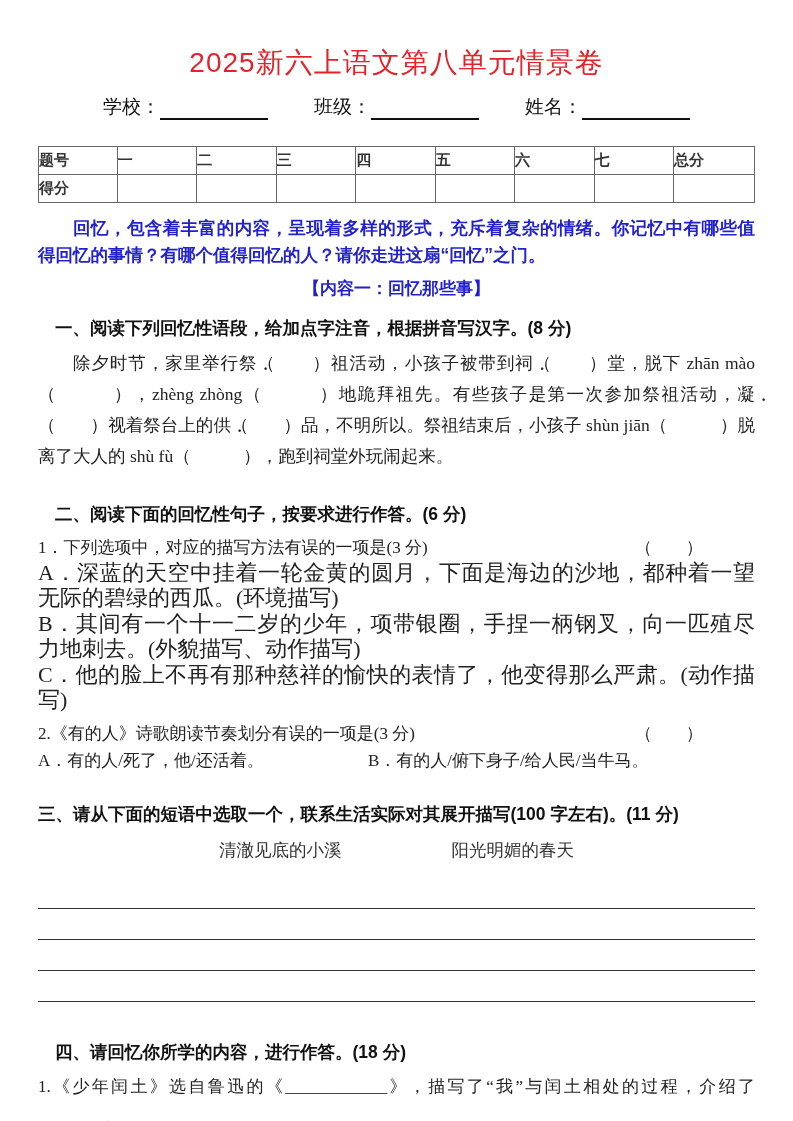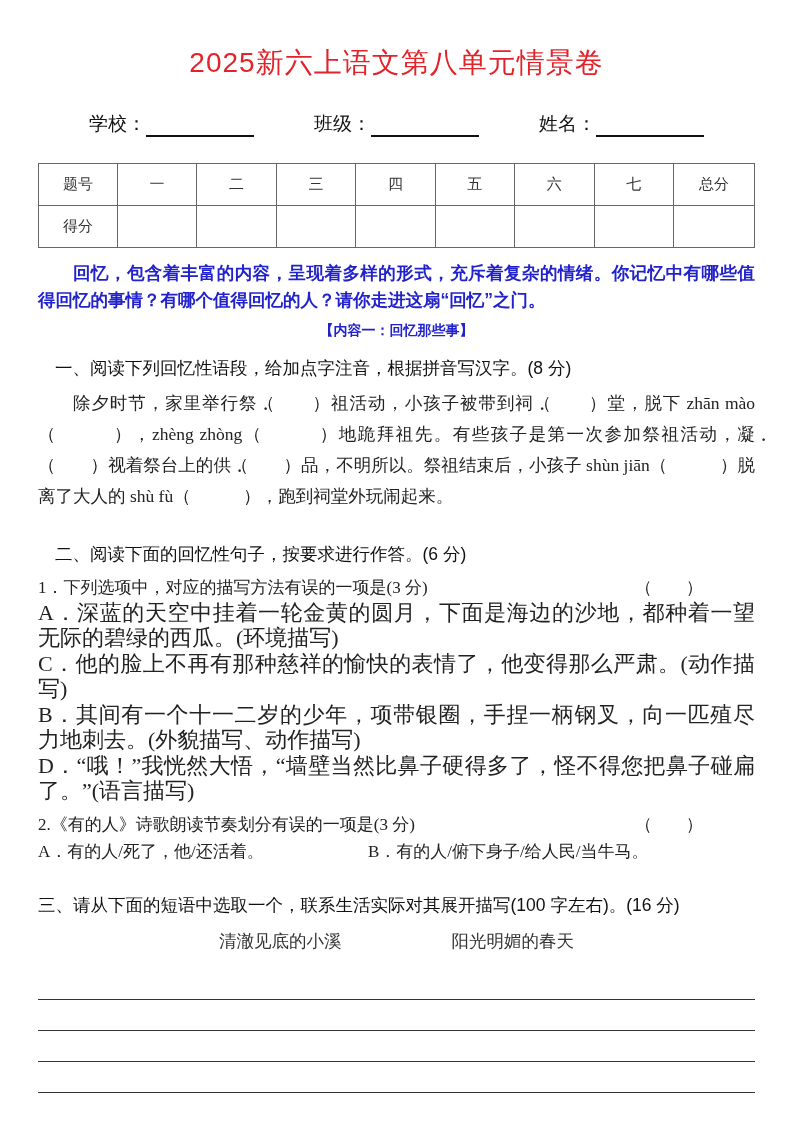--- a/index.html
+++ b/index.html
@@ -9,51 +9,52 @@
     color:#1c1c1c;
   }
   .page{box-sizing:border-box;width:793px;height:1121px;padding:44px 38px 0 38px;}
 
   
   .title{
     text-align:center;font-family:"Liberation Sans","DejaVu Sans",sans-serif;
     font-weight:normal;font-size:28px;color:#e3232a;letter-spacing:1px;
   }
   .info-row{
-    display:flex;justify-content:center;gap:60px;
-    margin-top:29px;font-size:19px;color:#111;
+    display:flex;justify-content:center;gap:46px;
+    margin-top:12px;font-size:19px;color:#111;
   }
   .info-item{display:flex;align-items:flex-end;}
   .blankline{display:inline-block;width:108px;border-bottom:2px solid #111;height:20px;}
 
   
   table.score{
     width:100%;border-collapse:collapse;margin-top:26px;
     font-size:15px;color:#333;
   }
   table.score td{
-    border:1px solid #666;height:27px;text-align:center;vertical-align:middle;
-    padding:7px;
+    border:1px solid #666;height:27px;vertical-align:middle;
+    padding:0;
+    font-weight:bold;
   }
 
   
   .intro{
     margin-top:12px;color:#2222cc;font-weight:bold;font-size:17.5px;
     line-height:27px;text-indent:2em;text-align:justify;
     font-family:"Liberation Sans","DejaVu Sans",sans-serif;
   }
   .banner{
-    margin-top:8px;text-align:center;color:#2222cc;font-weight:bold;font-size:14px;
+    margin-top:8px;text-align:center;color:#2222cc;font-weight:bold;font-size:17px;
     font-family:"Liberation Sans","DejaVu Sans",sans-serif;
   }
 
   
   .sec-heading{
     font-family:"Liberation Sans","DejaVu Sans",sans-serif;
-    font-weight:normal;font-size:17.5px;color:#111;margin-top:16px;
+    font-weight:bold;font-size:17.5px;color:#111;margin-top:16px;
   }
   .indent1{padding-left:17px;}
   .passage{
     margin-top:8px;font-size:17.5px;line-height:31px;text-align:justify;color:#222;
   }
   .passage-indent{text-indent:2em;}
   .dotted{position:relative;}
   .dotted::after{
     content:"\00B7";position:absolute;left:50%;transform:translateX(-50%);
     bottom:-0.72em;font-size:0.9em;font-weight:bold;color:#222;
@@ -141,36 +142,35 @@
 
   <div class="gap-m"></div>
 
   <div class="sec-heading indent1">二、阅读下面的回忆性句子，按要求进行作答。(6 分)</div>
 
   <div class="qline">
     <span>1．下列选项中，对应的描写方法有误的一项是(3 分)</span>
     <span class="answer-paren">（　　）</span>
   </div>
   <div class="option">A．深蓝的天空中挂着一轮金黄的圆月，下面是海边的沙地，都种着一望无际的碧绿的西瓜。(环境描写)</div>
+  <div class="option">B．其间有一个十一二岁的少年，项带银圈，手捏一柄钢叉，向一匹殖尽力地刺去。(外貌描写、动作描写)</div>
   <div class="option">C．他的脸上不再有那种慈祥的愉快的表情了，他变得那么严肃。(动作描写)</div>
-  <div class="option">B．其间有一个十一二岁的少年，项带银圈，手捏一柄钢叉，向一匹殖尽力地刺去。(外貌描写、动作描写)</div>
-  <div class="option">D．“哦！”我恍然大悟，“墙壁当然比鼻子硬得多了，怪不得您把鼻子碰扁了。”(语言描写)</div>
 
   <div class="qline">
     <span>2.《有的人》诗歌朗读节奏划分有误的一项是(3 分)</span>
     <span class="answer-paren">（　　）</span>
   </div>
   <div class="two-col">
     <span class="col-l">A．有的人/死了，他/还活着。</span>
     <span>B．有的人/俯下身子/给人民/当牛马。</span>
   </div>
 
   <div class="gap-m"></div>
 
-  <div class="sec-heading">三、请从下面的短语中选取一个，联系生活实际对其展开描写(100 字左右)。(16 分)</div>
+  <div class="sec-heading">三、请从下面的短语中选取一个，联系生活实际对其展开描写(100 字左右)。(11 分)</div>
   <div class="phrase-row">
     <span>清澈见底的小溪</span>
     <span>阳光明媚的春天</span>
   </div>
   <div class="write-lines">
     <div class="write-line"></div>
     <div class="write-line"></div>
     <div class="write-line"></div>
     <div class="write-line"></div>
   </div>

